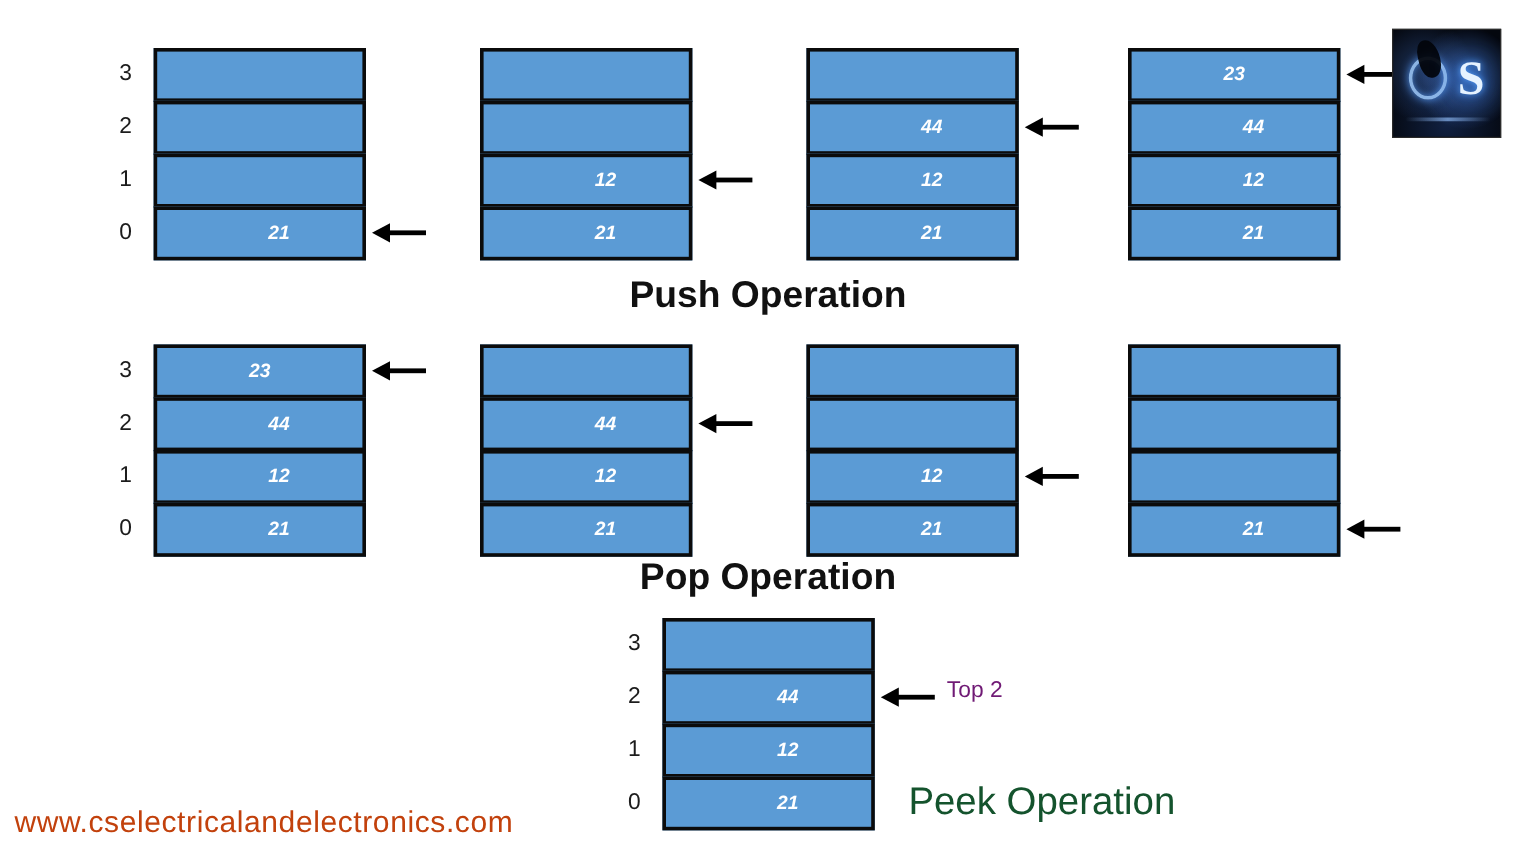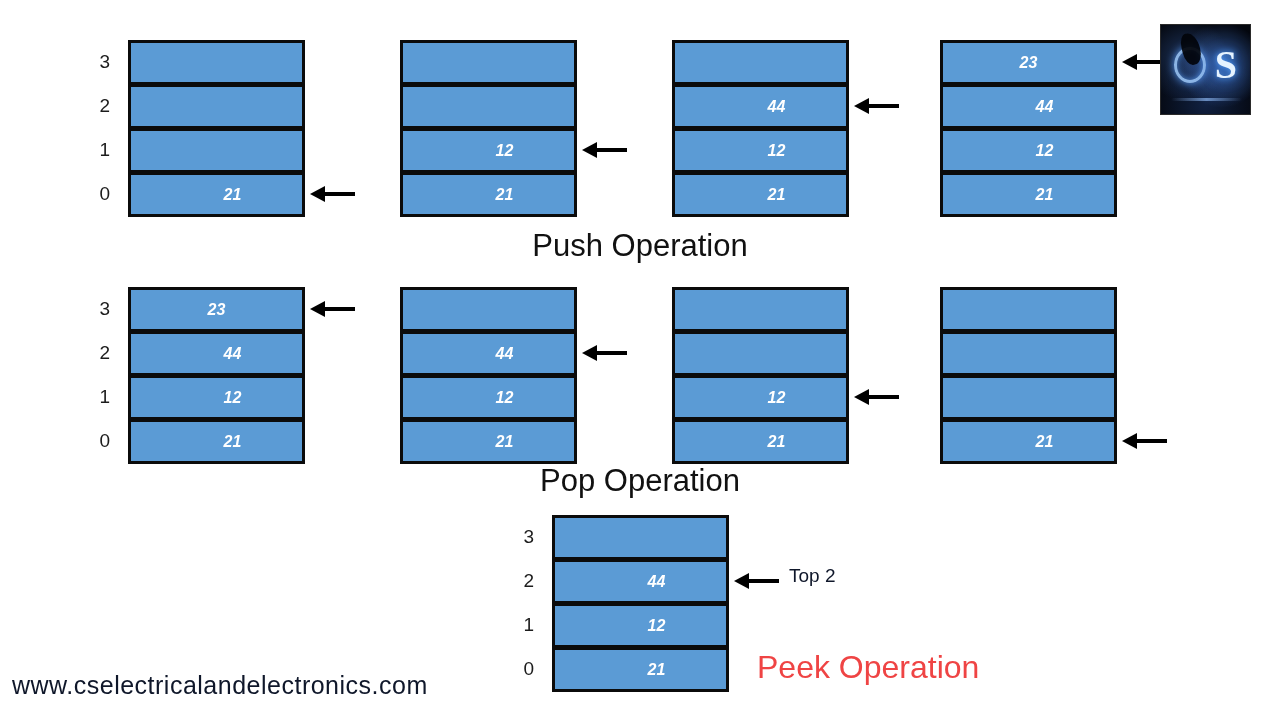--- a/index.html
+++ b/index.html
@@ -37,39 +37,39 @@
     position:absolute; left:0; top:0; width:0; height:0;
     border-top:8px solid transparent; border-bottom:8px solid transparent;
     border-right:15px solid var(--arrow, #000);
   }
   .arrow .shaft {
     position:absolute; left:13px; top:6px; width:32px; height:4px;
     background:var(--arrow, #000);
   }
   .arrow-label {
     position:absolute; left:calc(100% + 60px); top:50px;
-    font-size:19px; color:#0f172a; white-space:nowrap;
+    font-size:19px; color:#701a75; white-space:nowrap;
   }
 
   
   .op-title {
     position:absolute; left:0; width:100%; text-align:center;
     font-size:31px; color:#111;
   }
-  .push-title { top:228px; }
-  .pop-title  { top:463px; }
+  .push-title { top:228px;font-weight:bold; }
+  .pop-title  { top:463px;font-weight:bold; }
   .peek-title {
     position:absolute; left:757px; top:649px;
-    font-size:32px; color:#ef4444; white-space:nowrap;
+    font-size:32px; color:#14532d; white-space:nowrap;
   }
 
   
   .footer-url {
     position:absolute; left:12px; top:671px;
-    font-size:25px; font-weight:300; letter-spacing:.5px; color:#0f172a;
+    font-size:25px; font-weight:300; letter-spacing:.5px; color:#c2410c;
   }
 
   
   .logo {
     position:absolute; left:1160px; top:24px; width:91px; height:91px;
     background:#04070e; overflow:hidden; border:1px solid #2a2a2a;
   }
   .logo .glow {
     position:absolute; inset:0; display:block;
     background:

